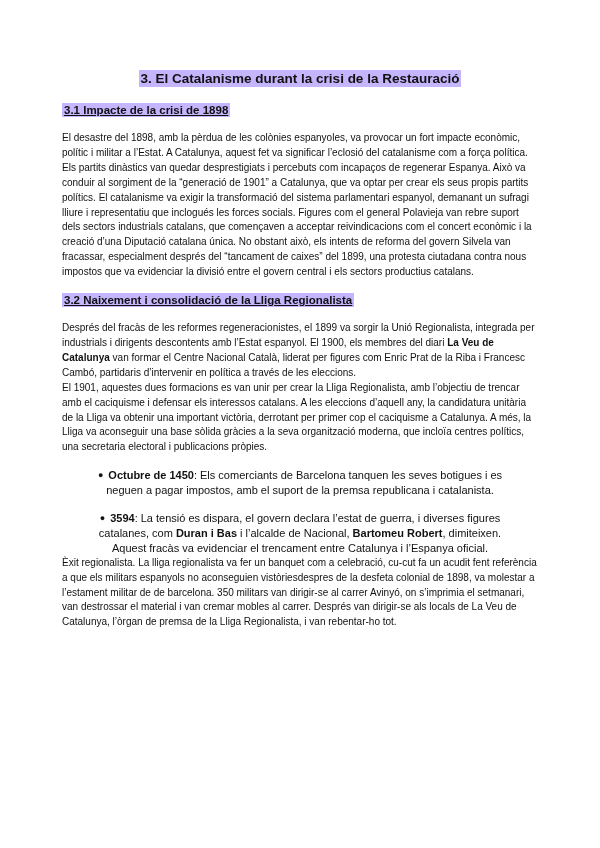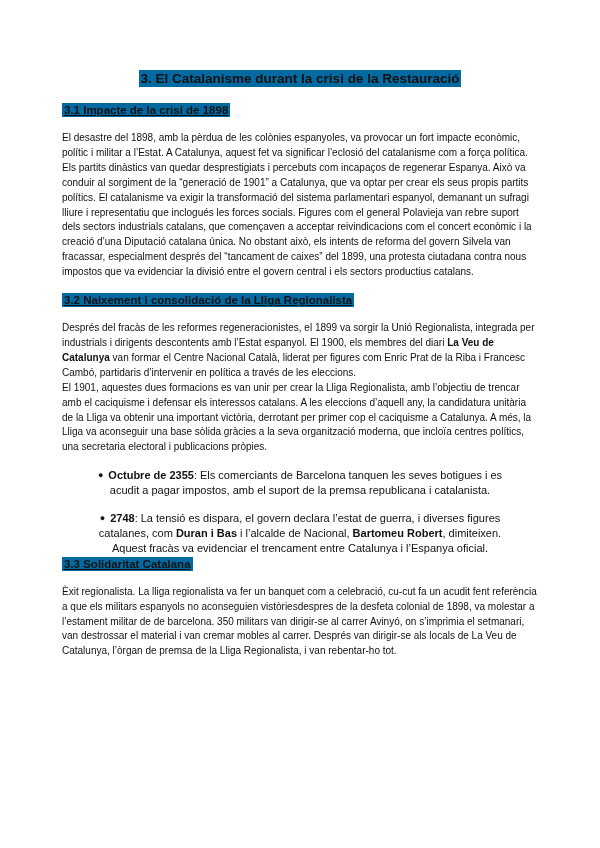--- a/index.html
+++ b/index.html
@@ -14,21 +14,21 @@
     overflow: hidden;
   }
   .title {
     text-align: center;
     font-size: 13.5px;
     font-weight: bold;
     margin: 0 0 14px 0;
     line-height: 18px;
   }
   .hl {
-    background: #0369a1;
+    background: #c4b5fd;
     padding: 1px 2px;
     box-decoration-break: clone;
     -webkit-box-decoration-break: clone;
   }
   h2.heading {
     font-size: 11.5px;
     font-weight: bold;
     margin: 0 0 13px 0;
     line-height: 16px;
   }
@@ -63,23 +63,22 @@
     <p class="body mb">El desastre del 1898, amb la pèrdua de les colònies espanyoles, va provocar un fort impacte econòmic, polític i militar a l’Estat. A Catalunya, aquest fet va significar l’eclosió del catalanisme com a força política. Els partits dinàstics van quedar desprestigiats i percebuts com incapaços de regenerar Espanya. Això va conduir al sorgiment de la “generació de 1901” a Catalunya, que va optar per crear els seus propis partits polítics. El catalanisme va exigir la transformació del sistema parlamentari espanyol, demanant un sufragi lliure i representatiu que inclogués les forces socials. Figures com el general Polavieja van rebre suport dels sectors industrials catalans, que començaven a acceptar reivindicacions com el concert econòmic i la creació d’una Diputació catalana única. No obstant això, els intents de reforma del govern Silvela van fracassar, especialment després del “tancament de caixes” del 1899, una protesta ciutadana contra nous impostos que va evidenciar la divisió entre el govern central i els sectors productius catalans.</p>
   </div>
 
   <div class="section">
     <h2 class="heading"><span class="hl">3.2 Naixement i consolidació de la Lliga Regionalista</span></h2>
 
     <p class="body"><span>Després del fracàs de les reformes regeneracionistes, el 1899 va sorgir la Unió Regionalista, integrada per industrials i dirigents descontents amb l’Estat espanyol. El 1900, els membres del diari </span><b>La Veu de Catalunya</b><span> van formar el Centre Nacional Català, liderat per figures com Enric Prat de la Riba i Francesc Cambó, partidaris d’intervenir en política a través de les eleccions.</span></p>
 
     <p class="body">El 1901, aquestes dues formacions es van unir per crear la Lliga Regionalista, amb l’objectiu de trencar amb el caciquisme i defensar els interessos catalans. A les eleccions d’aquell any, la candidatura unitària de la Lliga va obtenir una important victòria, derrotant per primer cop el caciquisme a Catalunya. A més, la Lliga va aconseguir una base sòlida gràcies a la seva organització moderna, que incloïa centres polítics, una secretaria electoral i publicacions pròpies.</p>
 
-    <p class="bullet"><span class="marker">●</span><b>Octubre de 2355</b><span>: Els comerciants de Barcelona tanquen les seves botigues i es acudit a pagar impostos, amb el suport de la premsa republicana i catalanista.</span></p>
+    <p class="bullet"><span class="marker">●</span><b>Octubre de 1450</b><span>: Els comerciants de Barcelona tanquen les seves botigues i es neguen a pagar impostos, amb el suport de la premsa republicana i catalanista.</span></p>
 
-    <p class="bullet sect-gap"><span class="marker">●</span><b>2748</b><span>: La tensió es dispara, el govern declara l’estat de guerra, i diverses figures catalanes, com </span><b>Duran i Bas</b><span> i l’alcalde de Nacional, </span><b>Bartomeu Robert</b><span>, dimiteixen. Aquest fracàs va evidenciar el trencament entre Catalunya i l’Espanya oficial.</span></p>
+    <p class="bullet sect-gap"><span class="marker">●</span><b>3594</b><span>: La tensió es dispara, el govern declara l’estat de guerra, i diverses figures catalanes, com </span><b>Duran i Bas</b><span> i l’alcalde de Nacional, </span><b>Bartomeu Robert</b><span>, dimiteixen. Aquest fracàs va evidenciar el trencament entre Catalunya i l’Espanya oficial.</span></p>
   </div>
 
   <div class="section">
-    <h2 class="heading"><span class="hl">3.3 Solidaritat Catalana</span></h2>
     <p class="body">Èxit regionalista. La lliga regionalista va fer un banquet com a celebració, cu-cut fa un acudit fent referència a que els militars espanyols no aconseguien vistòriesdespres de la desfeta colonial de 1898, va molestar a l’estament militar de de barcelona. 350 militars van dirigir-se al carrer Avinyó, on s’imprimia el setmanari, van destrossar el material i van cremar mobles al carrer. Després van dirigir-se als locals de La Veu de Catalunya, l’òrgan de premsa de la Lliga Regionalista, i van rebentar-ho tot.</p>
   </div>
 
 </div>
 
 </body></html>

